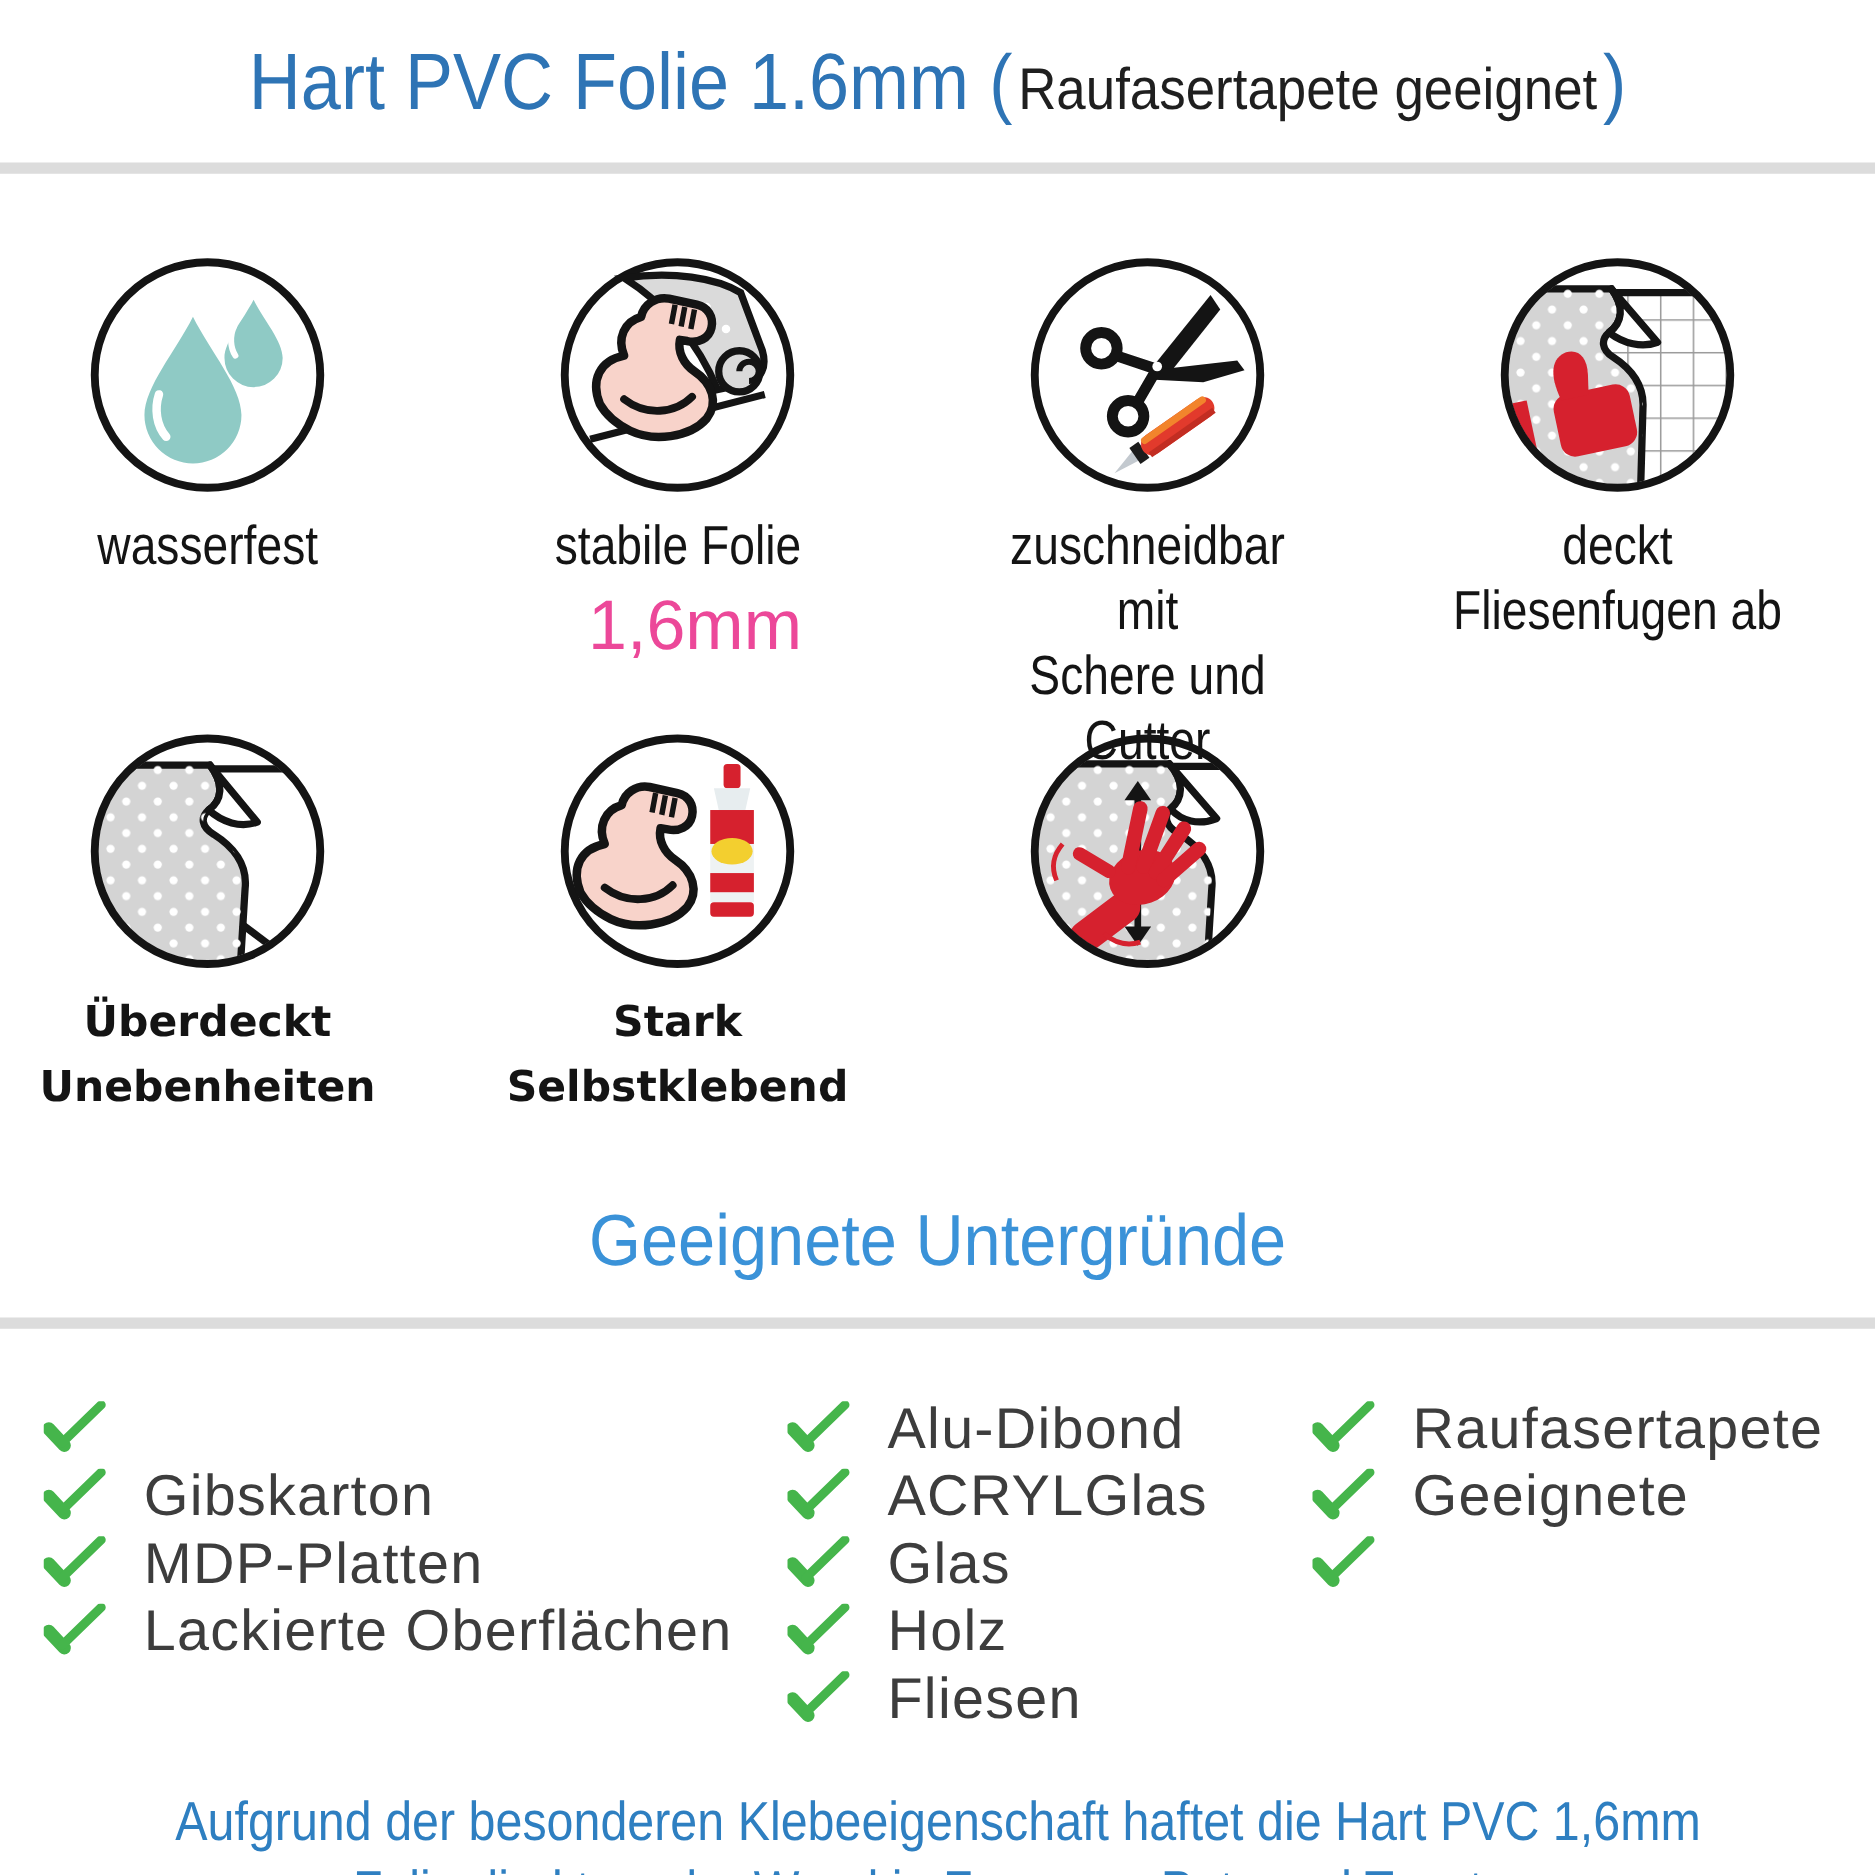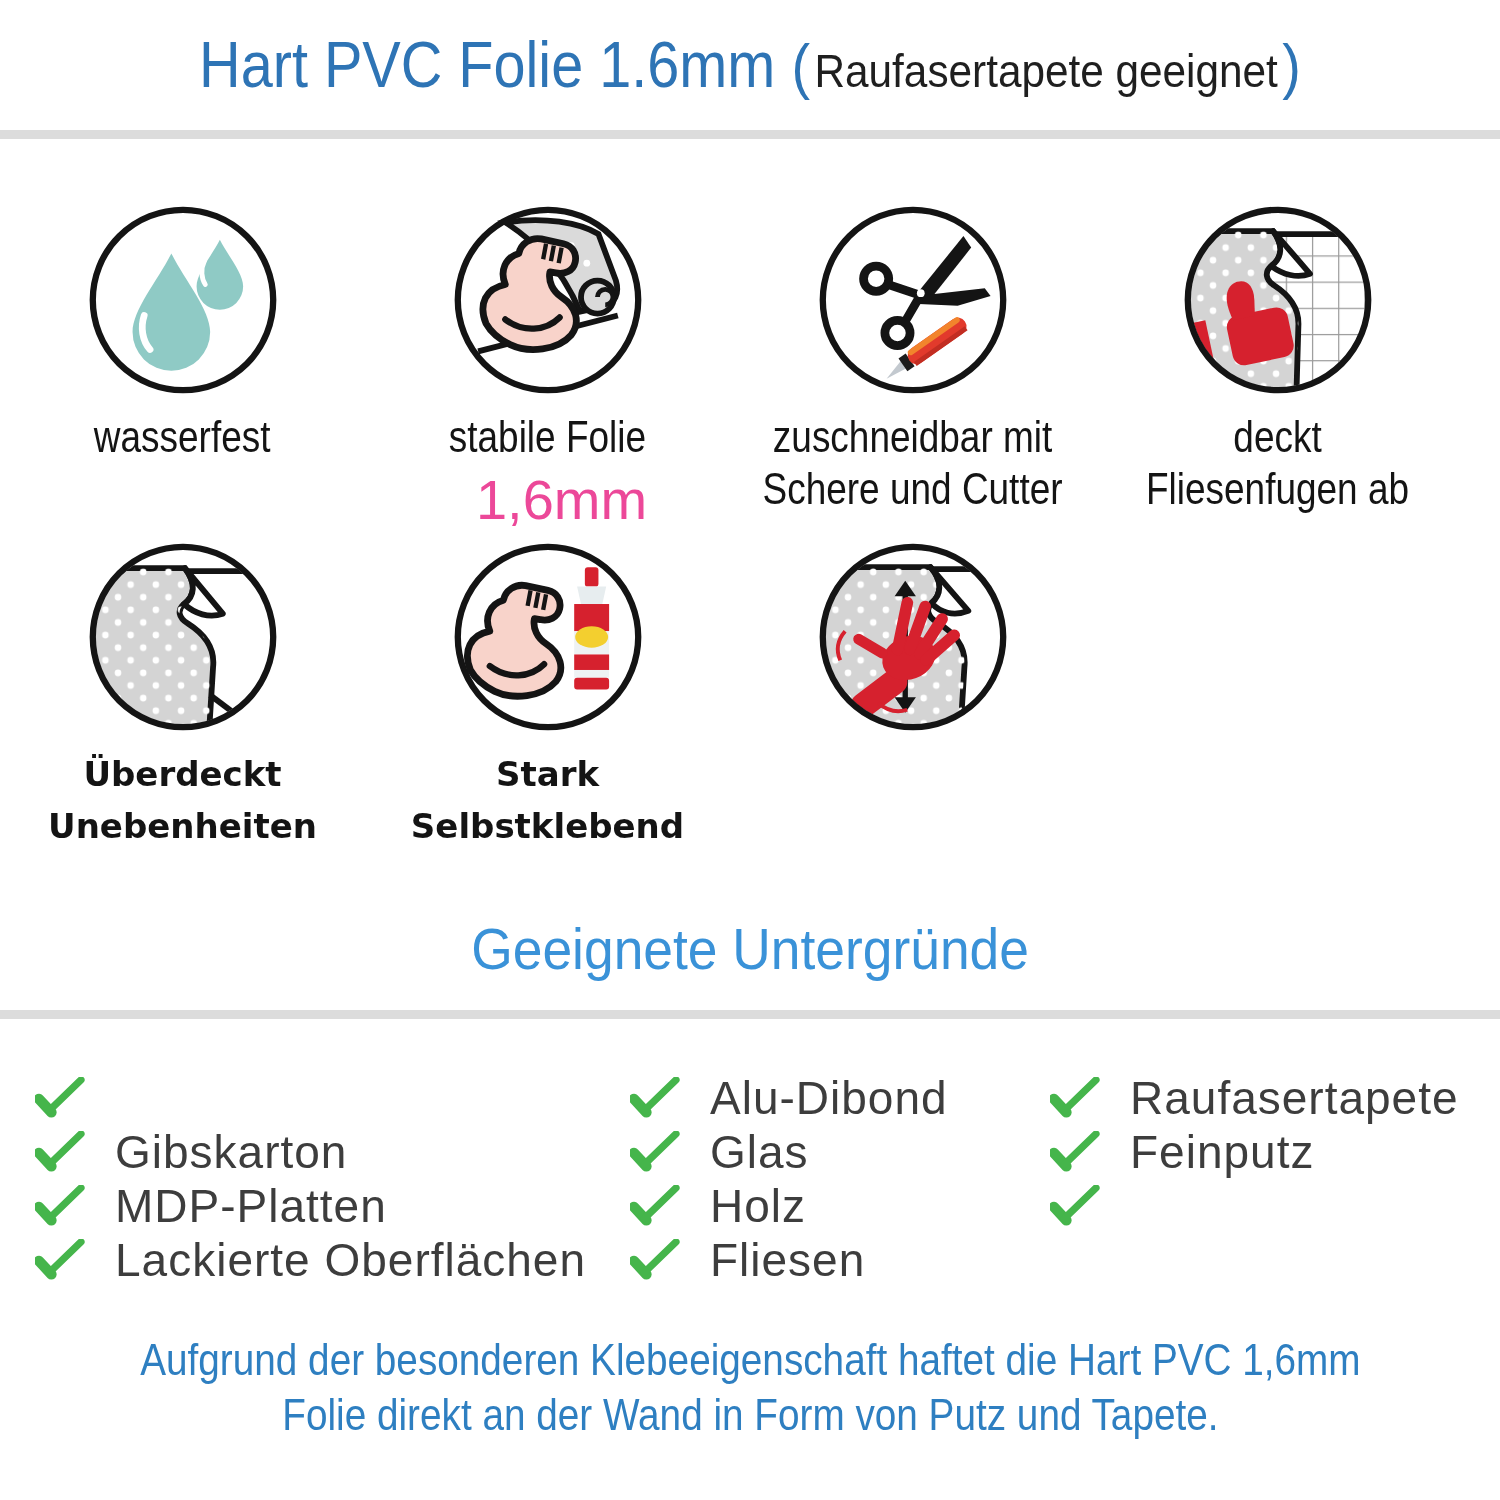--- a/index.html
+++ b/index.html
@@ -8,21 +8,21 @@
   .divider{height:9px;background:#dcdcdc;}
   
   .header{height:130px;display:flex;align-items:center;justify-content:center;transform:scaleX(0.9);}
   .title-line{margin:0;font-weight:400;display:flex;align-items:baseline;}
   .main-title{font-size:64px;color:#2e74b5;}
   .paren{font-size:62px;color:#2e74b5;}
   .paren.open{margin-left:18px;}
   .note{font-size:47px;color:#1f1f1f;margin:0 5px;}
   
   .features{display:grid;grid-template-columns:repeat(4,1fr);grid-auto-rows:337px;
-            padding-right:40px;margin-top:64px;}
+            padding-right:40px;margin-top:64px;gap:44px;}
   .feature{display:flex;flex-direction:column;align-items:center;text-align:center;}
   .feat-icon svg{width:194px;height:194px;display:block;}
   .feat-label{margin-top:14px;}
   .lbl-narrow{display:inline-block;transform:scaleX(0.84);transform-origin:center top;
               font-size:44px;line-height:52px;white-space:pre-line;}
   .lbl-wide{display:inline-block;font-family:"DejaVu Sans",sans-serif;font-weight:600;
             font-size:34px;line-height:52px;white-space:pre-line;}
   .feat-sub{margin-top:4px;color:#ec4899;font-size:56px;margin-left:28px;}
   
   .section-title{text-align:center;margin:38px 0 28px;}
@@ -287,20 +287,29 @@
         </span>
         <span class="sub-label">Alu-Dibond</span>
       </div>
     <div class="sub-item">
         <span class="check">
           <svg viewBox="0 0 52 44">
             <path d="M4 23 L17 37" stroke="#45b54b" stroke-width="11" stroke-linecap="round" fill="none"></path>
             <path d="M15 35 L48 3" stroke="#45b54b" stroke-width="7.5" stroke-linecap="round" fill="none"></path>
           </svg>
         </span>
+        <span class="sub-label">ACRYLGlas</span>
+      </div>
+    <div class="sub-item">
+        <span class="check">
+          <svg viewBox="0 0 52 44">
+            <path d="M4 23 L17 37" stroke="#45b54b" stroke-width="11" stroke-linecap="round" fill="none"></path>
+            <path d="M15 35 L48 3" stroke="#45b54b" stroke-width="7.5" stroke-linecap="round" fill="none"></path>
+          </svg>
+        </span>
         <span class="sub-label">Glas</span>
       </div>
     <div class="sub-item">
         <span class="check">
           <svg viewBox="0 0 52 44">
             <path d="M4 23 L17 37" stroke="#45b54b" stroke-width="11" stroke-linecap="round" fill="none"></path>
             <path d="M15 35 L48 3" stroke="#45b54b" stroke-width="7.5" stroke-linecap="round" fill="none"></path>
           </svg>
         </span>
         <span class="sub-label">Holz</span>
@@ -325,21 +334,21 @@
         </span>
         <span class="sub-label">Raufasertapete</span>
       </div>
     <div class="sub-item">
         <span class="check">
           <svg viewBox="0 0 52 44">
             <path d="M4 23 L17 37" stroke="#45b54b" stroke-width="11" stroke-linecap="round" fill="none"></path>
             <path d="M15 35 L48 3" stroke="#45b54b" stroke-width="7.5" stroke-linecap="round" fill="none"></path>
           </svg>
         </span>
-        <span class="sub-label">Feinputz</span>
+        <span class="sub-label">Geeignete</span>
       </div>
     <div class="sub-item">
         <span class="check">
           <svg viewBox="0 0 52 44">
             <path d="M4 23 L17 37" stroke="#45b54b" stroke-width="11" stroke-linecap="round" fill="none"></path>
             <path d="M15 35 L48 3" stroke="#45b54b" stroke-width="7.5" stroke-linecap="round" fill="none"></path>
           </svg>
         </span>
       </div>
   </div>

